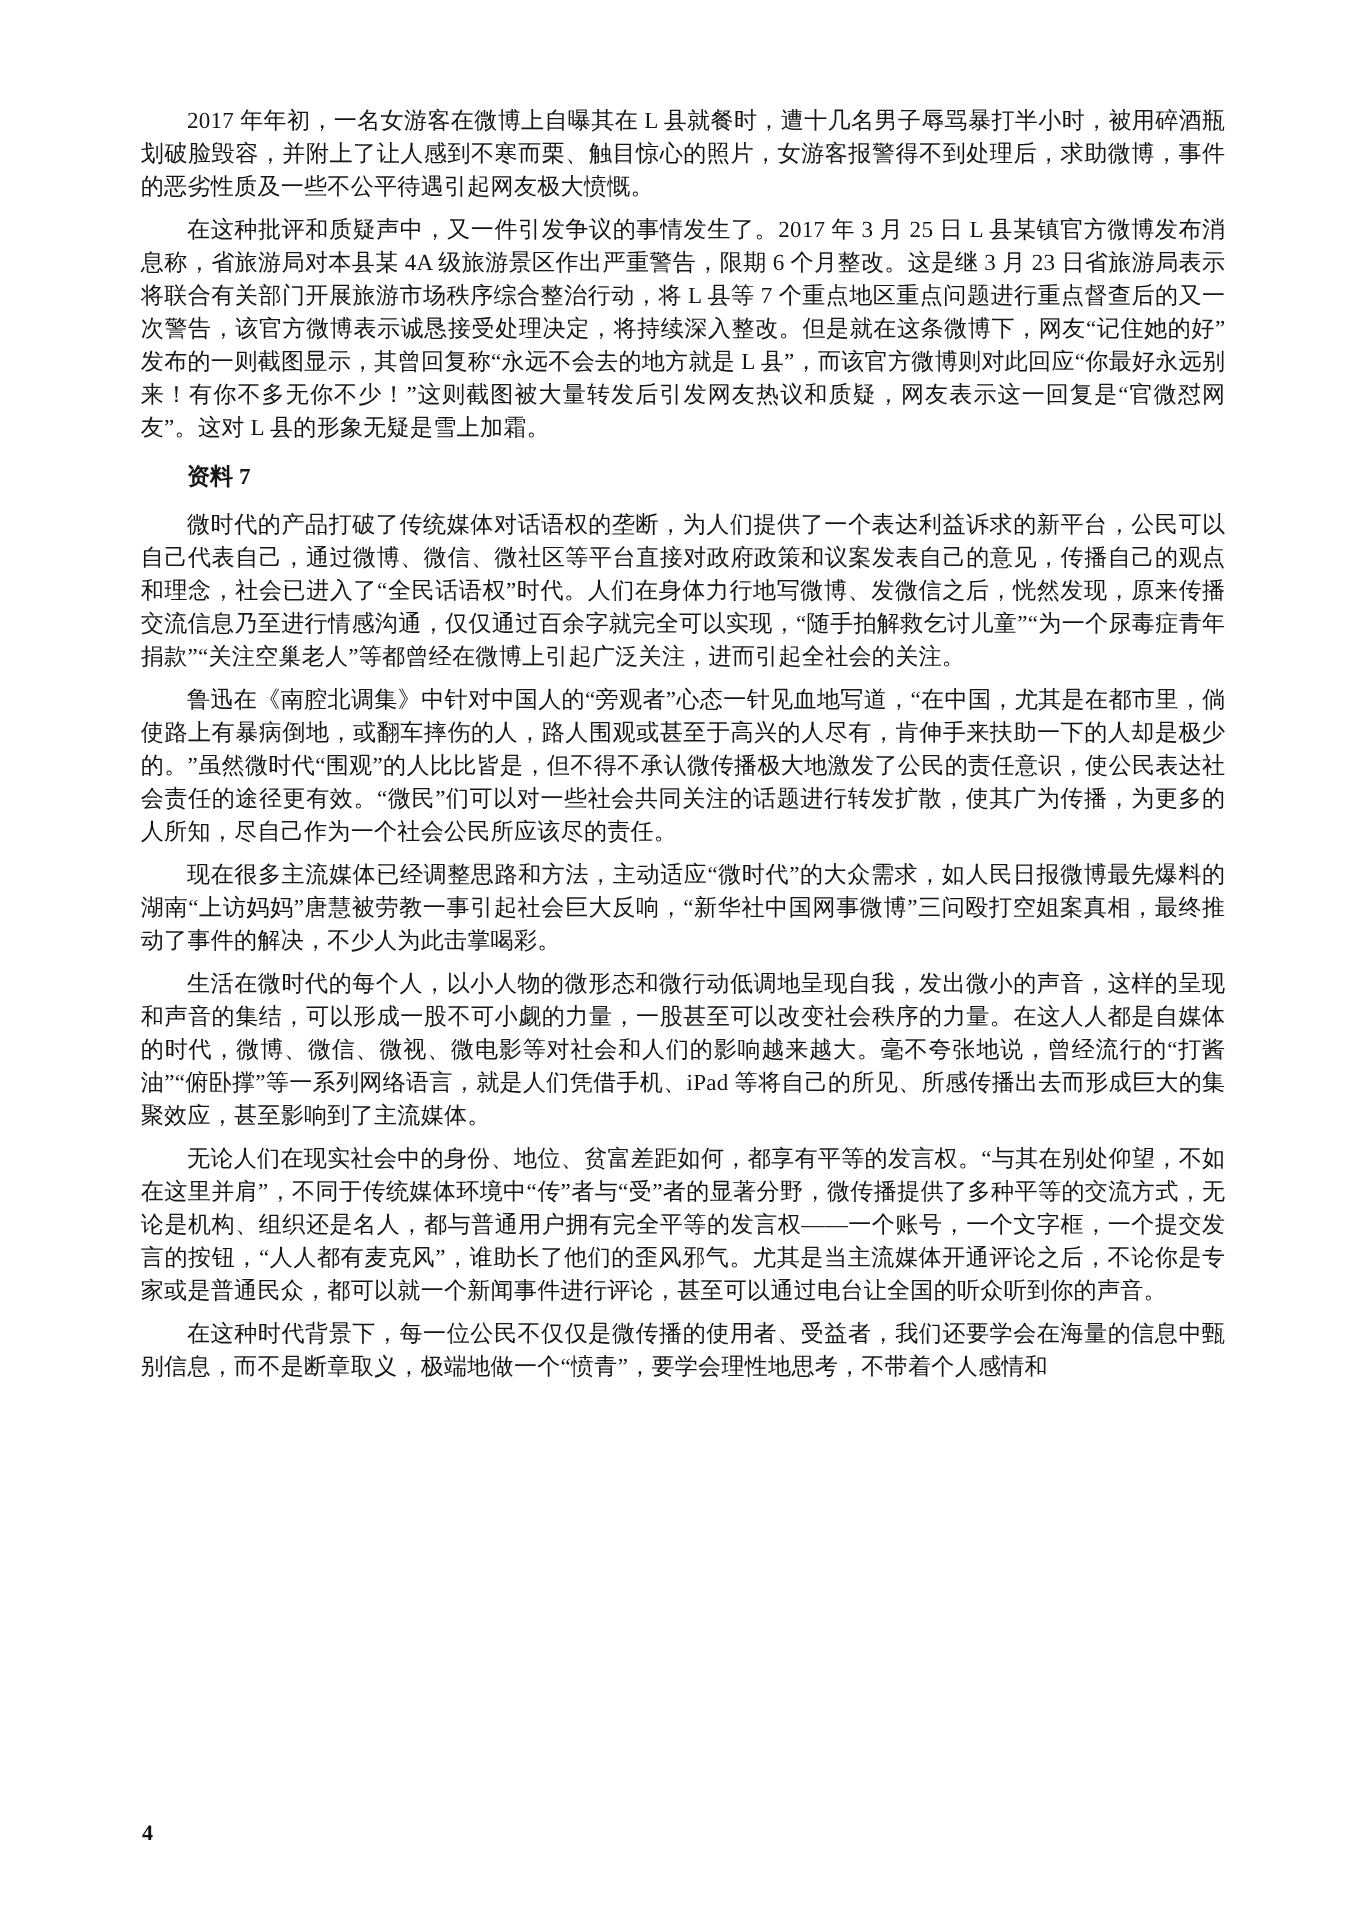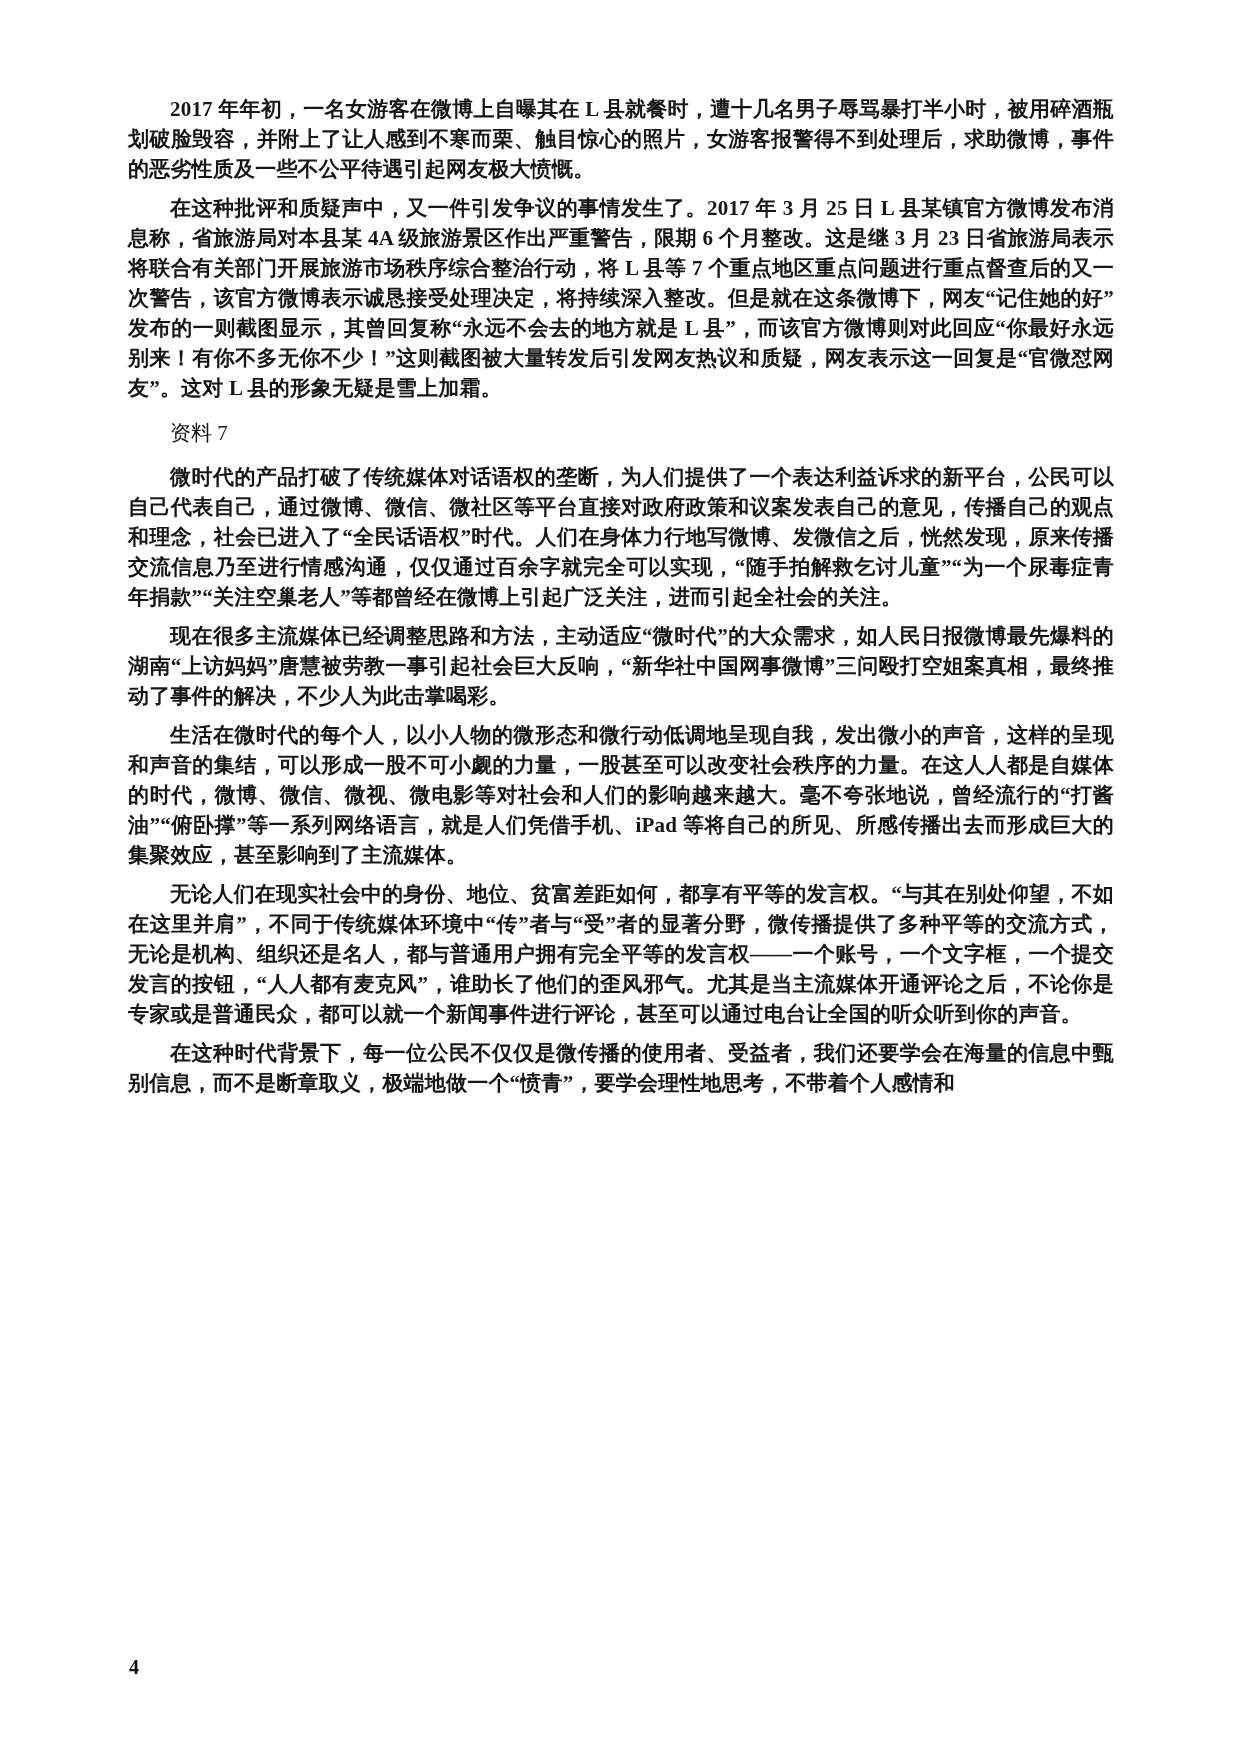--- a/index.html
+++ b/index.html
@@ -23,30 +23,29 @@
     width: 986px;
   }
   .content p {
     margin: 9px 0;
     font-size: 21px;
     line-height: 30px;
     text-align: justify;
     text-justify: inter-ideograph;
     text-indent: 2em;
     letter-spacing: 0.2px;
-    font-weight: bold;
   }
   .content p:first-of-type {
     margin-top: 0;
   }
   .content h3.section-heading {
     margin: 15px 0 14px 0;
     font-size: 21px;
     line-height: 30px;
-    font-weight: normal;
+    font-weight: bold;
     text-indent: 2em;
   }
   .page-number {
     position: absolute;
     left: 129px;
     top: 1655px;
     font-size: 20px;
     font-weight: 600;
     line-height: 24px;
     color: #111111;
@@ -54,19 +53,20 @@
 </style>
 </head>
 <body>
 
 <div class="page">
   <div class="content">
     <p>2017 年年初，一名女游客在微博上自曝其在 L 县就餐时，遭十几名男子辱骂暴打半小时，被用碎酒瓶划破脸毁容，并附上了让人感到不寒而栗、触目惊心的照片，女游客报警得不到处理后，求助微博，事件的恶劣性质及一些不公平待遇引起网友极大愤慨。</p>
     <p>在这种批评和质疑声中，又一件引发争议的事情发生了。2017 年 3 月 25 日 L 县某镇官方微博发布消息称，省旅游局对本县某 4A 级旅游景区作出严重警告，限期 6 个月整改。这是继 3 月 23 日省旅游局表示将联合有关部门开展旅游市场秩序综合整治行动，将 L 县等 7 个重点地区重点问题进行重点督查后的又一次警告，该官方微博表示诚恳接受处理决定，将持续深入整改。但是就在这条微博下，网友“记住她的好”发布的一则截图显示，其曾回复称“永远不会去的地方就是 L 县”，而该官方微博则对此回应“你最好永远别来！有你不多无你不少！”这则截图被大量转发后引发网友热议和质疑，网友表示这一回复是“官微怼网友”。这对 L 县的形象无疑是雪上加霜。</p>
     <h3 class="section-heading">资料 7</h3>
     <p>微时代的产品打破了传统媒体对话语权的垄断，为人们提供了一个表达利益诉求的新平台，公民可以自己代表自己，通过微博、微信、微社区等平台直接对政府政策和议案发表自己的意见，传播自己的观点和理念，社会已进入了“全民话语权”时代。人们在身体力行地写微博、发微信之后，恍然发现，原来传播交流信息乃至进行情感沟通，仅仅通过百余字就完全可以实现，“随手拍解救乞讨儿童”“为一个尿毒症青年捐款”“关注空巢老人”等都曾经在微博上引起广泛关注，进而引起全社会的关注。</p>
+    <p>鲁迅在《南腔北调集》中针对中国人的“旁观者”心态一针见血地写道，“在中国，尤其是在都市里，倘使路上有暴病倒地，或翻车摔伤的人，路人围观或甚至于高兴的人尽有，肯伸手来扶助一下的人却是极少的。”虽然微时代“围观”的人比比皆是，但不得不承认微传播极大地激发了公民的责任意识，使公民表达社会责任的途径更有效。“微民”们可以对一些社会共同关注的话题进行转发扩散，使其广为传播，为更多的人所知，尽自己作为一个社会公民所应该尽的责任。</p>
     <p>现在很多主流媒体已经调整思路和方法，主动适应“微时代”的大众需求，如人民日报微博最先爆料的湖南“上访妈妈”唐慧被劳教一事引起社会巨大反响，“新华社中国网事微博”三问殴打空姐案真相，最终推动了事件的解决，不少人为此击掌喝彩。</p>
     <p>生活在微时代的每个人，以小人物的微形态和微行动低调地呈现自我，发出微小的声音，这样的呈现和声音的集结，可以形成一股不可小觑的力量，一股甚至可以改变社会秩序的力量。在这人人都是自媒体的时代，微博、微信、微视、微电影等对社会和人们的影响越来越大。毫不夸张地说，曾经流行的“打酱油”“俯卧撑”等一系列网络语言，就是人们凭借手机、iPad 等将自己的所见、所感传播出去而形成巨大的集聚效应，甚至影响到了主流媒体。</p>
     <p>无论人们在现实社会中的身份、地位、贫富差距如何，都享有平等的发言权。“与其在别处仰望，不如在这里并肩”，不同于传统媒体环境中“传”者与“受”者的显著分野，微传播提供了多种平等的交流方式，无论是机构、组织还是名人，都与普通用户拥有完全平等的发言权——一个账号，一个文字框，一个提交发言的按钮，“人人都有麦克风”，谁助长了他们的歪风邪气。尤其是当主流媒体开通评论之后，不论你是专家或是普通民众，都可以就一个新闻事件进行评论，甚至可以通过电台让全国的听众听到你的声音。</p>
     <p>在这种时代背景下，每一位公民不仅仅是微传播的使用者、受益者，我们还要学会在海量的信息中甄别信息，而不是断章取义，极端地做一个“愤青”，要学会理性地思考，不带着个人感情和</p>
   </div>
   <div class="page-number">4</div>
 </div>
 
 </body></html>

